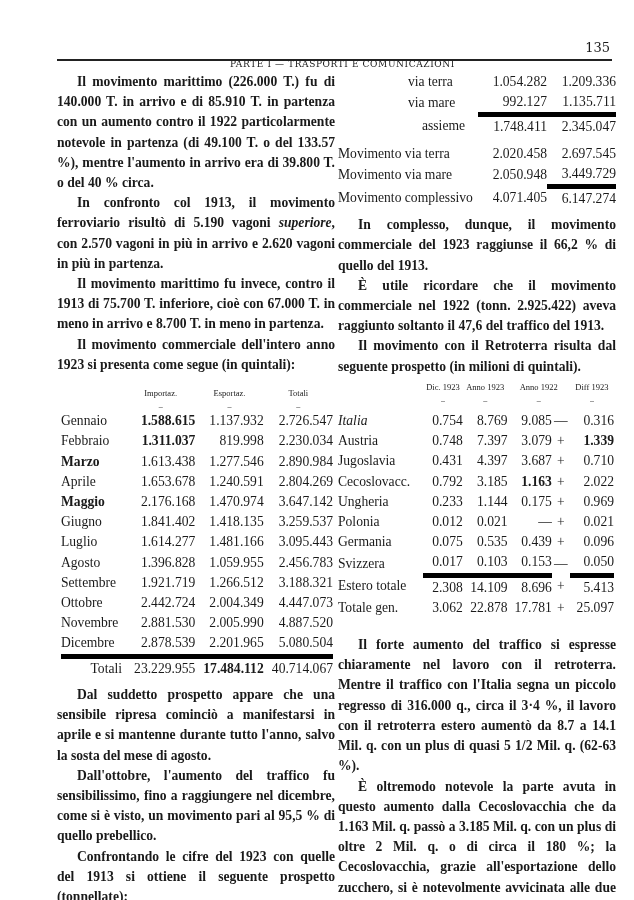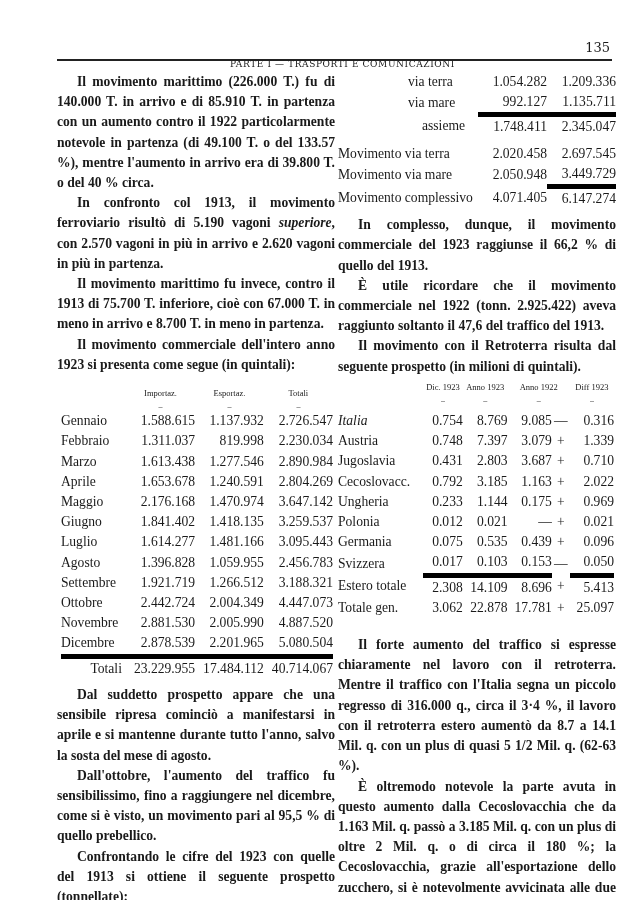--- a/index.html
+++ b/index.html
@@ -16,21 +16,21 @@
   .right { left: 338px; width: 278px; }
   p { margin: 0; text-align: justify; }
   p.ind { text-indent: 20px; font-weight: bold; }
   table { border-collapse: collapse; font-size: 13.6px; }
   td { padding: 0; line-height: 20.2px; white-space: nowrap; }
   .num { text-align: right; }
   .small { font-size: 8.5px; text-align: center; }
   .dash { font-size: 8px; text-align: center; line-height: 8px; }
   .top-line td.num, .top-line td.cl { border-top: 5px solid #000000; }
   .it { font-style: italic; }
-  .b { font-weight: normal; }
+  .b { font-weight: bold; }
 </style>
 </head>
 <body>
 
 <div class="header">
   <span class="title">PARTE I — TRASPORTI E COMUNICAZIONI</span>
   <span class="pagenum">135</span>
 </div>
 <div class="rule"></div>
 
@@ -227,21 +227,21 @@
           <td>Austria</td>
           <td class="num">0.748</td>
           <td class="num">7.397</td>
           <td class="num">3.079</td>
           <td style="text-align:center">+</td>
           <td class="num b">1.339</td>
         </tr>
     <tr>
           <td>Jugoslavia</td>
           <td class="num">0.431</td>
-          <td class="num">2.803</td>
+          <td class="num">4.397</td>
           <td class="num">3.687</td>
           <td style="text-align:center">+</td>
           <td class="num">0.710</td>
         </tr>
     <tr>
           <td>Cecoslovacc.</td>
           <td class="num">0.792</td>
           <td class="num">3.185</td>
           <td class="num b">1.163</td>
           <td style="text-align:center">+</td>

